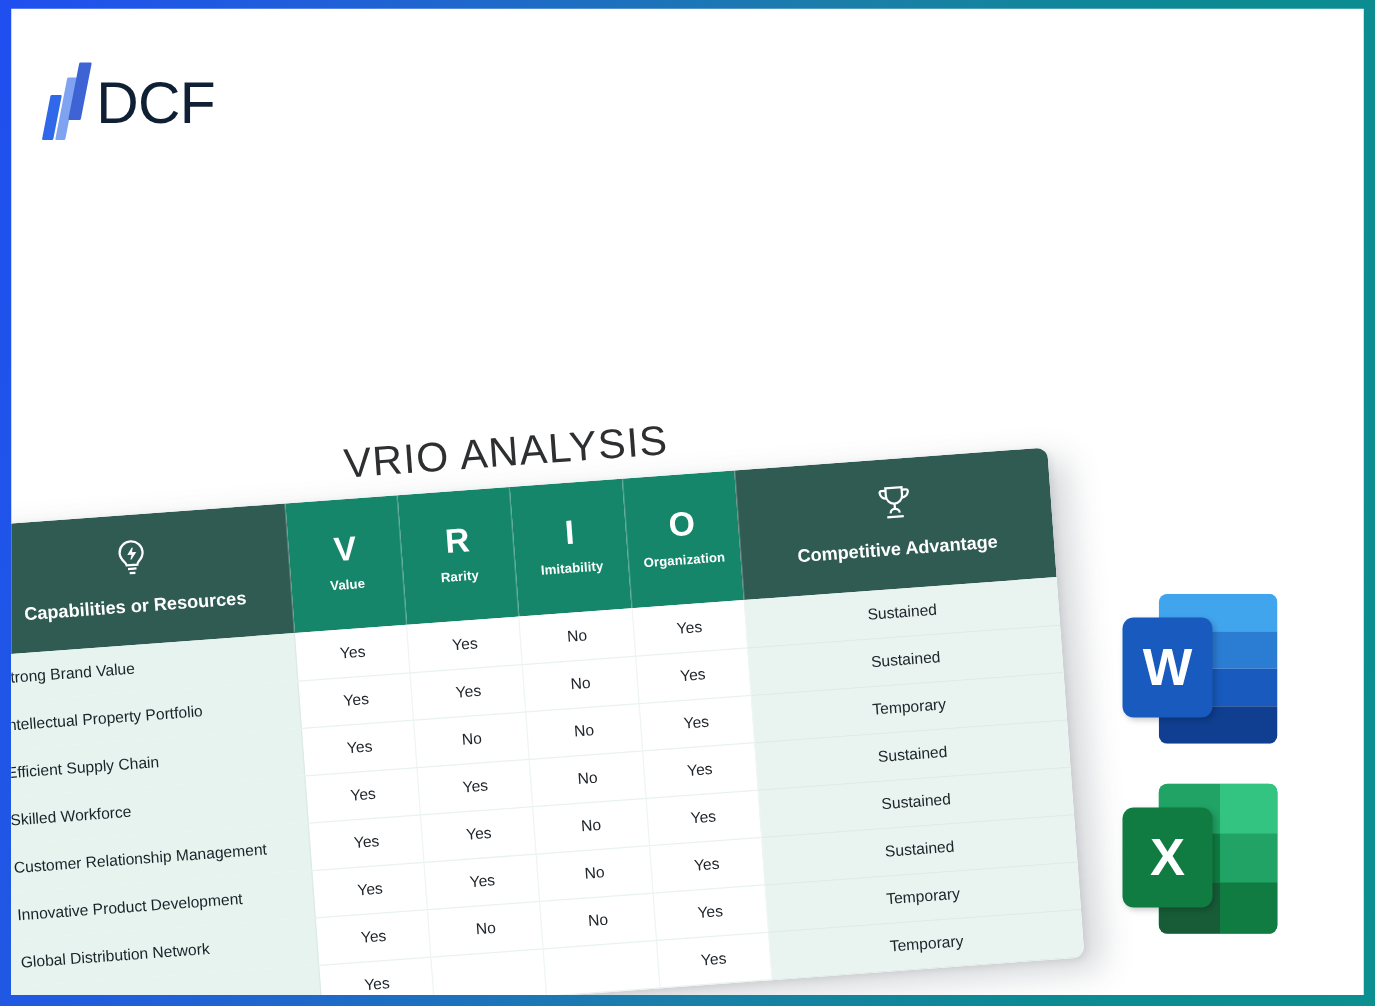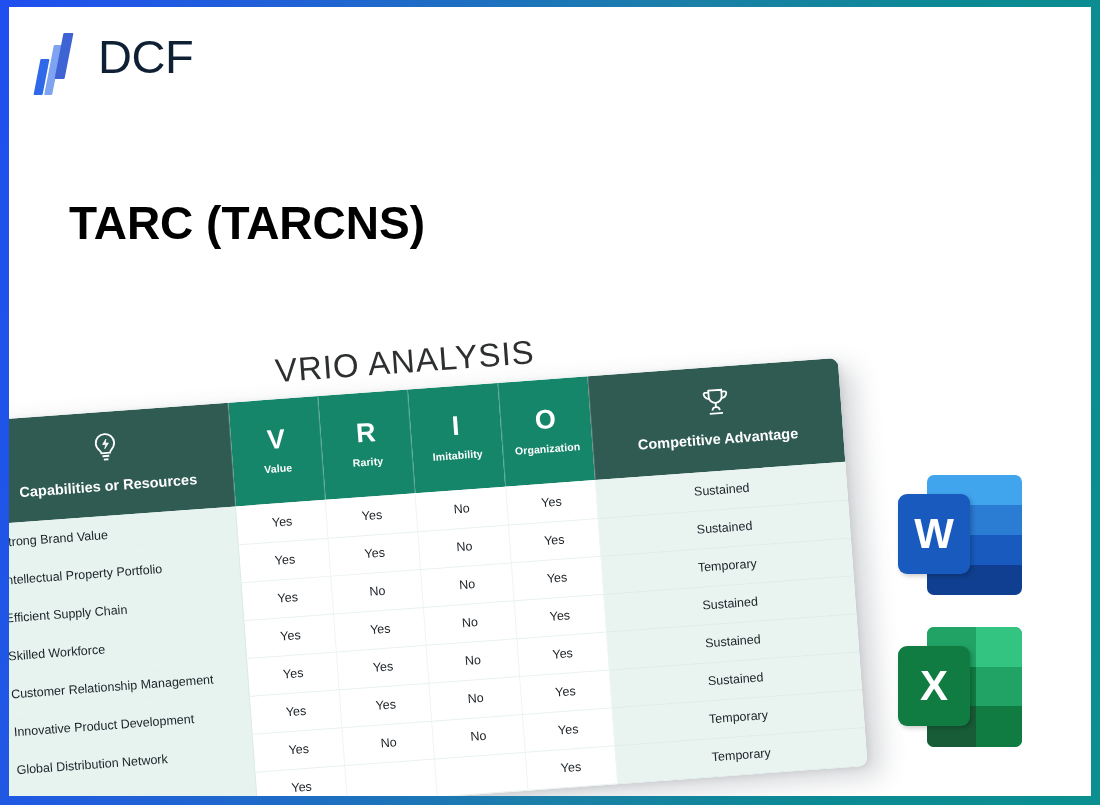--- a/index.html
+++ b/index.html
@@ -20,22 +20,22 @@
   #canvas {
     position: relative;
     width: 100%; height: 100%;
     background: #ffffff;
     overflow: hidden;
   }
 
   
   #brand {
     position: absolute;
-    left: 28px; top: 26px;
-    display: flex; align-items: flex-start; gap: 25px;
+    left: 28px; top: 43px;
+    display: flex; align-items: center; gap: 4px;
   }
   #logo-mark { position: relative; width: 36px; height: 62px; }
   #logo-mark i {
     position: absolute; display: block;
     transform: skewX(-11deg);
     border-radius: 1px;
   }
   #logo-mark i.b1 { left: 0px;  top: 26px; width: 9px;  height: 36px; background: #2f68e8; }
   #logo-mark i.b2 { left: 12px; top: 12px; width: 8px;  height: 50px; background: #7fa3f0; }
   #logo-mark i.b3 { left: 22px; top: 0px;  width: 10px; height: 46px; background: #3d63d4; }
@@ -193,21 +193,20 @@
 
     <div id="brand">
       <span id="logo-mark">
         <i class="b1"></i>
           <i class="b2"></i>
           <i class="b3"></i>
       </span>
       <span id="logo-text">DCF</span>
     </div>
 
-    <h1 id="page-title">TARC (TARCNS)</h1>
 
     <div id="card-stage">
 
       <div id="vrio-heading">VRIO ANALYSIS</div>
 
       <div id="table-card">
         <table class="vrio">
           <colgroup>
             <col class="c-res">
               <col class="c-v">

